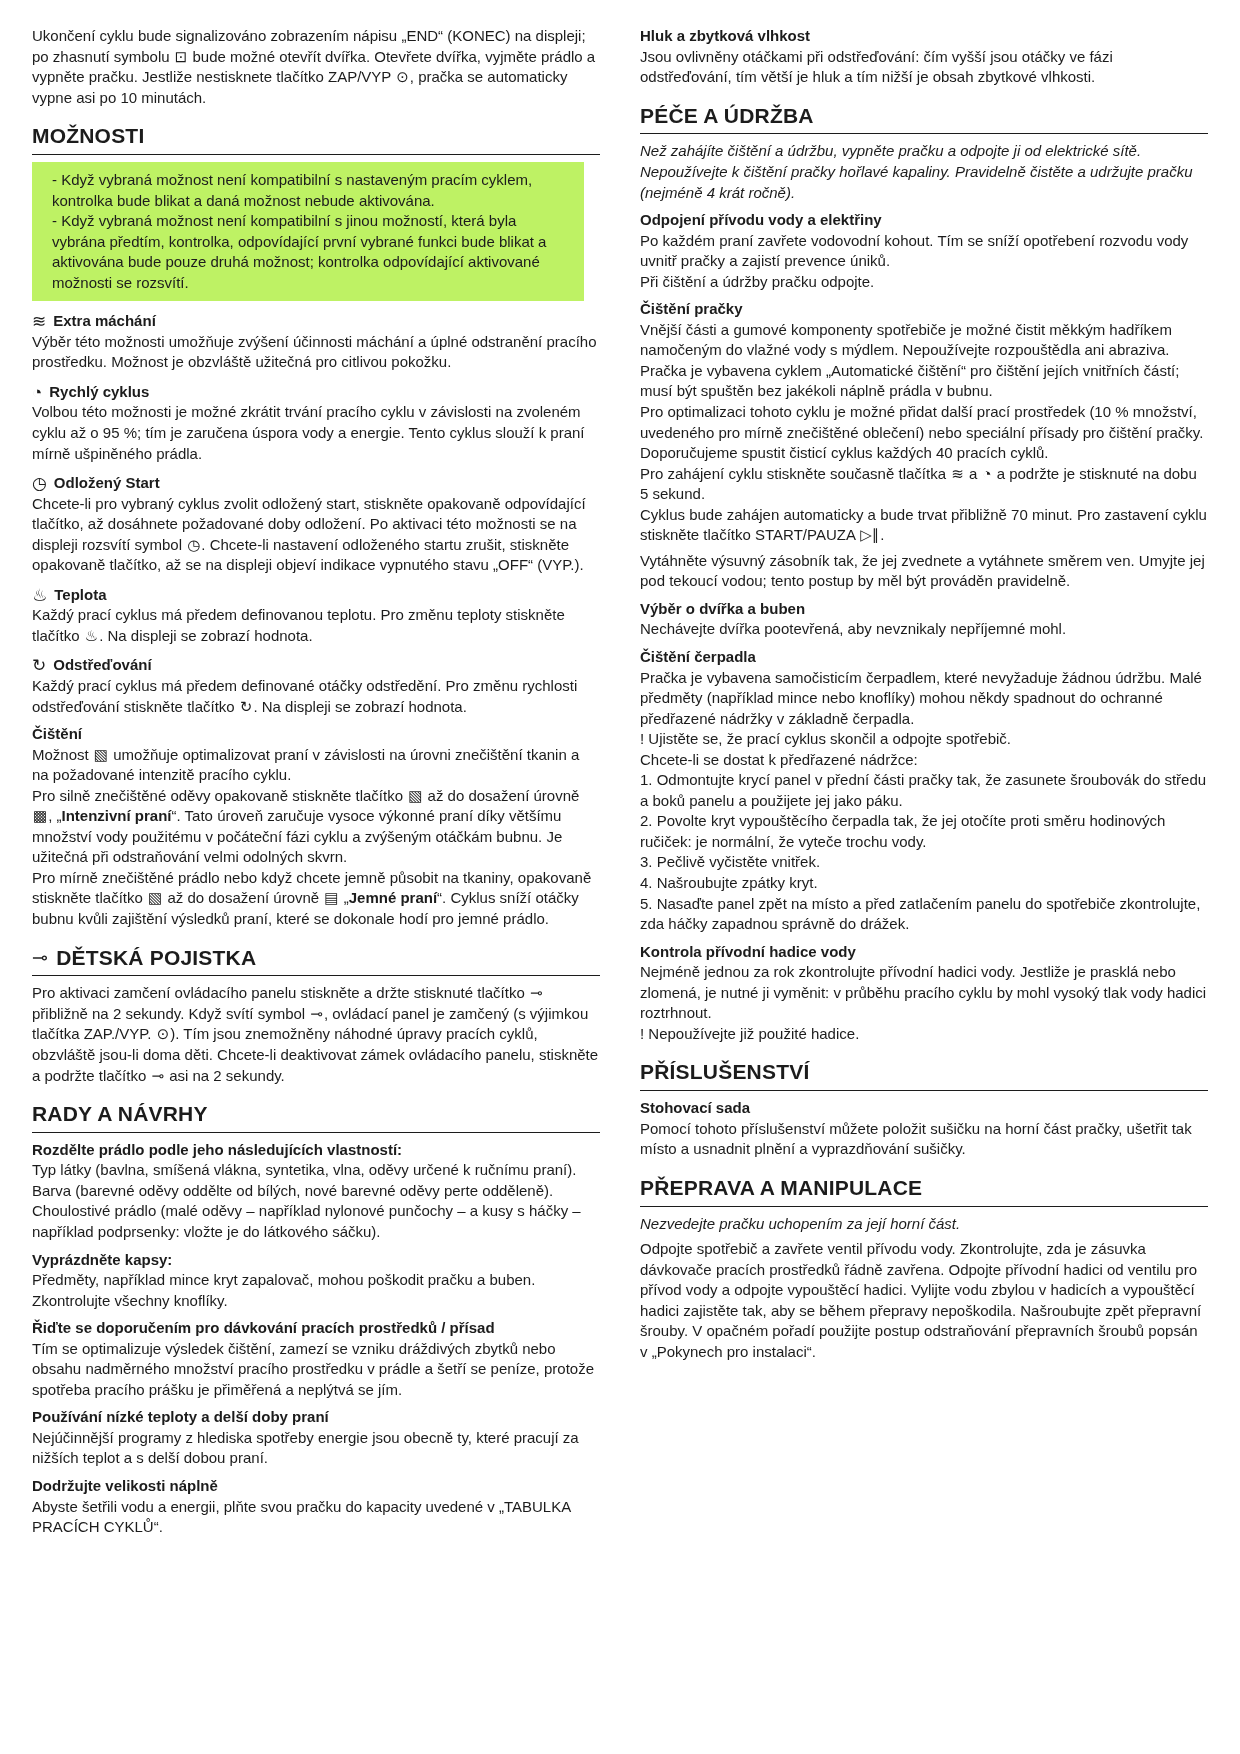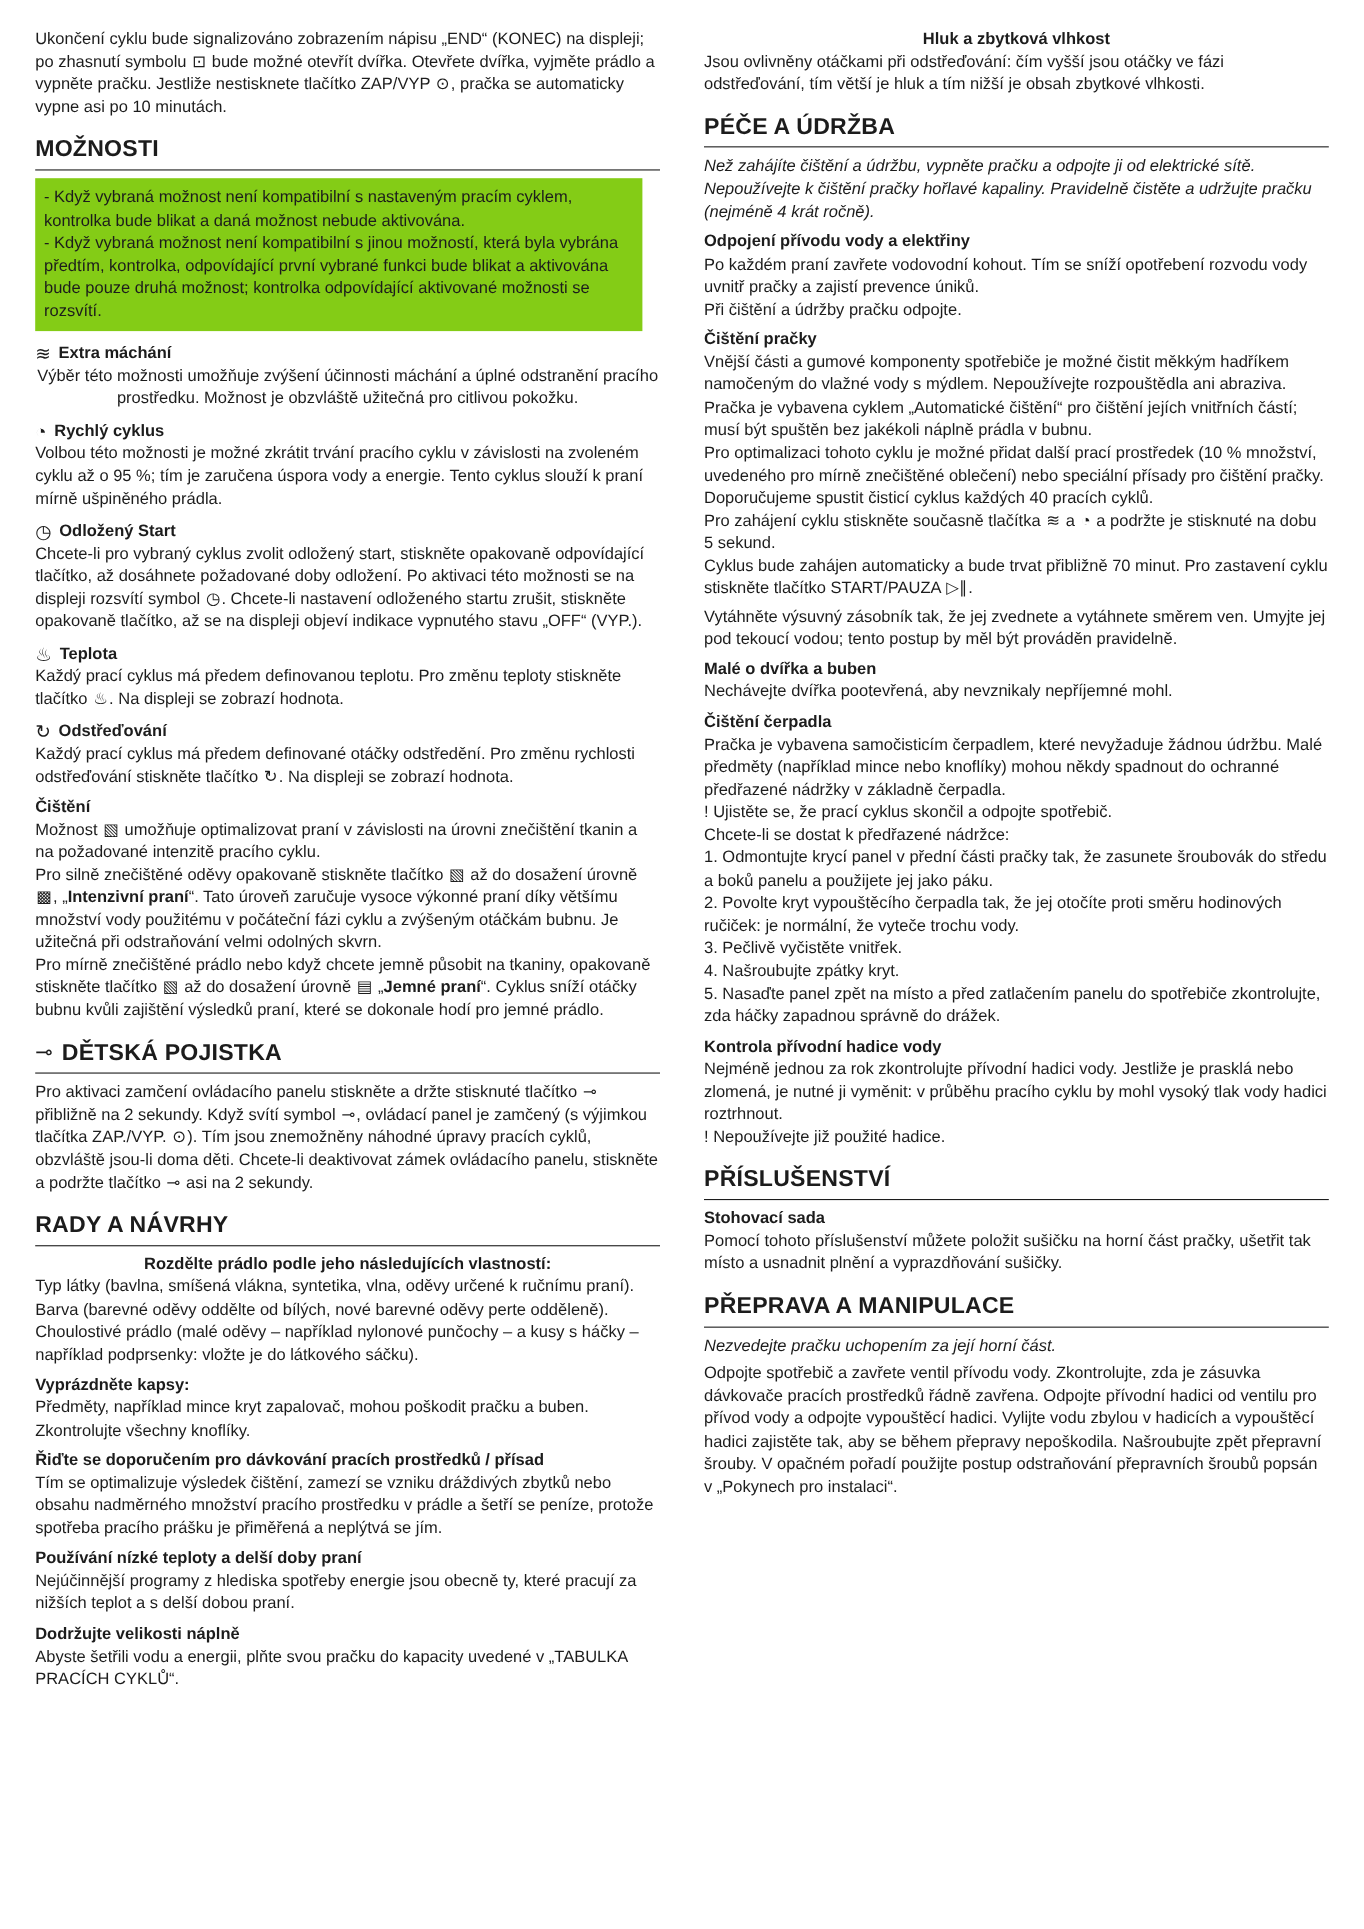--- a/index.html
+++ b/index.html
@@ -10,24 +10,24 @@
     color:#1c1c1c;
   }
   .page { display:flex; gap:40px; padding:26px 32px 30px 32px; }
   .col { flex:1; min-width:0; font-size:15px; line-height:1.37; }
   .sec-title {
     font-size:21px; font-weight:700; letter-spacing:.2px;
     border-bottom:1.6px solid #1c1c1c; padding-bottom:3px;
     margin:14px 0 7px 0; display:flex; align-items:center; gap:8px;
   }
   .col section:first-child .sec-title { margin-top:0; }
-  .first-block { margin-top:0 !important;text-align:center; }
+  .first-block { margin-top:0 !important; }
   .para { white-space:pre-line; margin:0 0 5px 0; }
   .note-box {
-    background:#84cc16; padding:8px 8px; margin:5px 16px 10px 0;
+    background:#bef264; padding:8px 20px; margin:5px 16px 10px 0;
     white-space:pre-line;
   }
   .opt-item { margin-top:9px; }
   .opt-head { display:flex; align-items:center; gap:7px; font-weight:700; }
   .opt-icon { font-size:17px; font-weight:400; line-height:1; }
   .title-icon { font-size:19px; font-weight:400; line-height:1; }
   .sub-head { font-weight:700; margin-top:7px; }
   .italic { font-style:italic; }
   .inl-icon { font-style:normal; padding:0 1px; }
 </style>
@@ -145,21 +145,21 @@
 
       <div class="sub-head">Čištění pračky</div>
       <p class="para">Vnější části a gumové komponenty spotřebiče je možné čistit měkkým hadříkem namočeným do vlažné vody s mýdlem. Nepoužívejte rozpouštědla ani abraziva.
 Pračka je vybavena cyklem „Automatické čištění“ pro čištění jejích vnitřních částí; musí být spuštěn bez jakékoli náplně prádla v bubnu.
 Pro optimalizaci tohoto cyklu je možné přidat další prací prostředek (10 % množství, uvedeného pro mírně znečištěné oblečení) nebo speciální přísady pro čištění pračky. Doporučujeme spustit čisticí cyklus každých 40 pracích cyklů.
 Pro zahájení cyklu stiskněte současně tlačítka <span class="inl-icon">≋</span> a <span class="inl-icon">◔</span> a podržte je stisknuté na dobu 5 sekund.
 Cyklus bude zahájen automaticky a bude trvat přibližně 70 minut. Pro zastavení cyklu stiskněte tlačítko START/PAUZA <span class="inl-icon">▷∥</span>.</p>
 
       <p class="para">Vytáhněte výsuvný zásobník tak, že jej zvednete a vytáhnete směrem ven. Umyjte jej pod tekoucí vodou; tento postup by měl být prováděn pravidelně.</p>
 
-      <div class="sub-head">Malé o dvířka a buben</div>
+      <div class="sub-head">Výběr o dvířka a buben</div>
       <p class="para">Nechávejte dvířka pootevřená, aby nevznikaly nepříjemné mohl.</p>
 
       <div class="sub-head">Čištění čerpadla</div>
       <p class="para">Pračka je vybavena samočisticím čerpadlem, které nevyžaduje žádnou údržbu. Malé předměty (například mince nebo knoflíky) mohou někdy spadnout do ochranné předřazené nádržky v základně čerpadla.
 ! Ujistěte se, že prací cyklus skončil a odpojte spotřebič.
 Chcete-li se dostat k předřazené nádržce:
 1. Odmontujte krycí panel v přední části pračky tak, že zasunete šroubovák do středu a boků panelu a použijete jej jako páku.
 2. Povolte kryt vypouštěcího čerpadla tak, že jej otočíte proti směru hodinových ručiček: je normální, že vyteče trochu vody.
 3. Pečlivě vyčistěte vnitřek.
 4. Našroubujte zpátky kryt.

